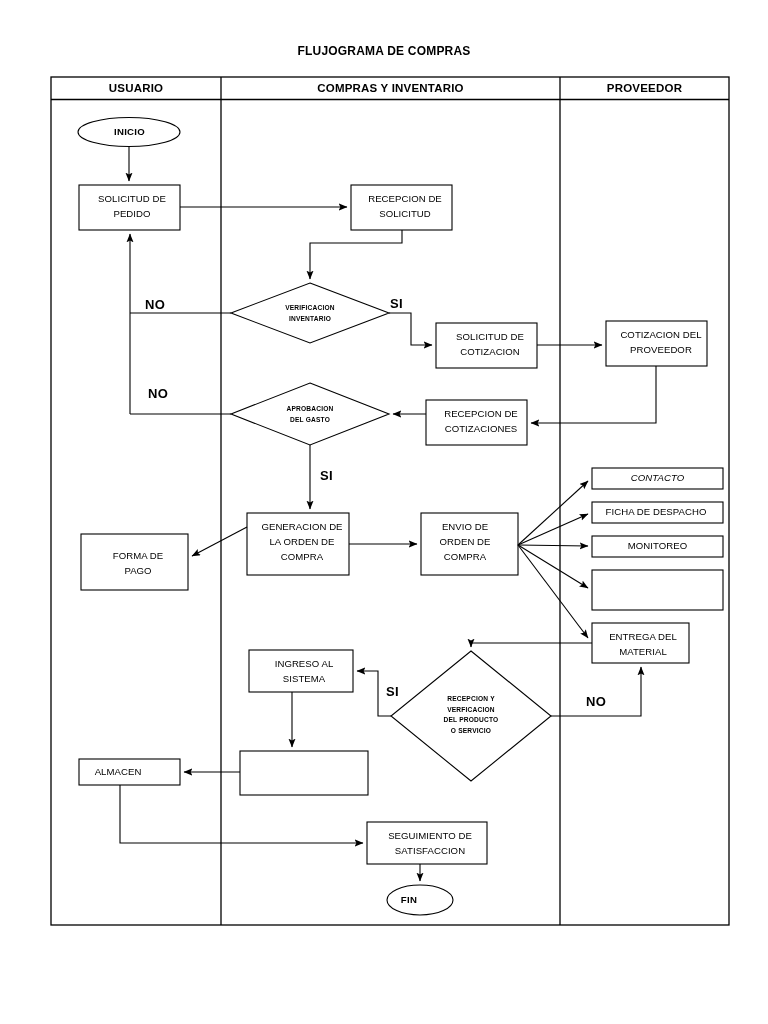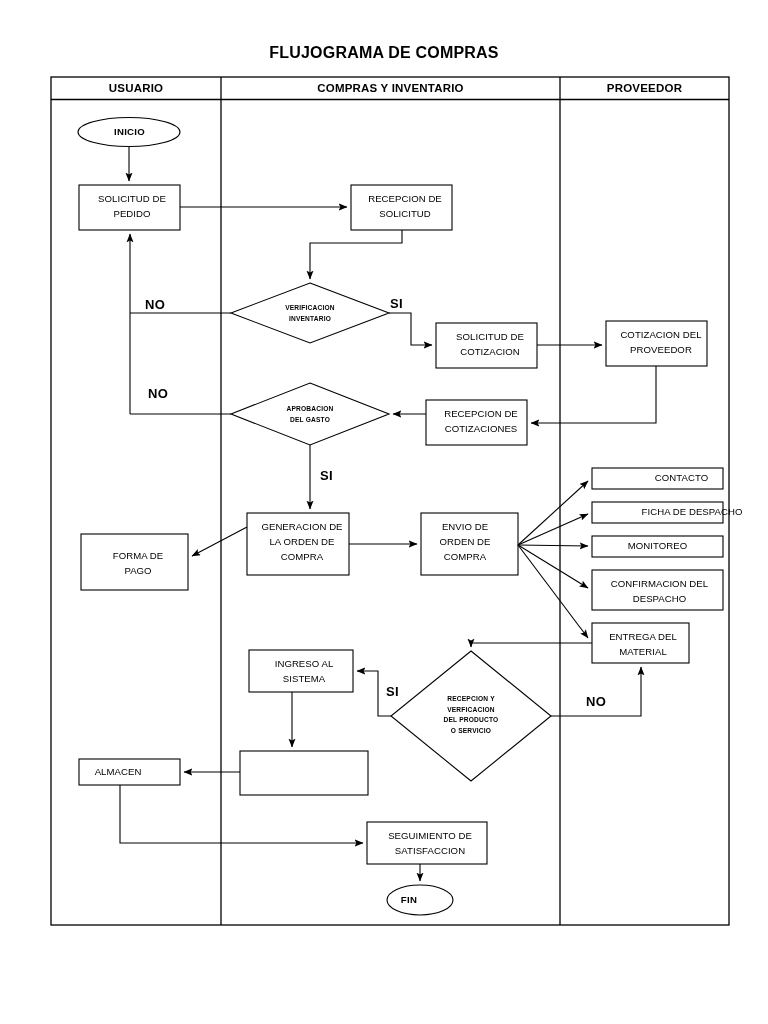--- a/index.html
+++ b/index.html
@@ -11,21 +11,21 @@
     position:relative;
     overflow:hidden;
   }
   #stage{position:absolute;left:0;top:0;width:768px;height:1024px;}
   svg#flow{position:absolute;left:0;top:0;width:768px;height:1024px;}
 
   .doc-title{
     position:absolute;
     left:0;top:44px;width:768px;
     text-align:center;
-    font-size:16px;
+    font-size:12px;
     font-weight:bold;
     letter-spacing:0.2px;
   }
 
   
   .lane-head{
     position:absolute;
     text-align:center;
     font-size:11.5px;
     font-weight:bold;
@@ -194,28 +194,26 @@
 LA ORDEN DE
 COMPRA</div>
 
   <div class="node-text box" style="left:89px;top:540px;width:98px;margin-top:8px;">FORMA DE
 PAGO</div>
 
   <div class="node-text box" style="left:420px;top:519px;width:90px;">ENVIO DE
 ORDEN DE
 COMPRA</div>
 
-  <div class="node-text ctr" style="left:616px;top:471px;width:131px;line-height:14px;">CONTACTO</div>
-
-  <div class="node-text ctr" style="left:616px;top:505px;width:152px;line-height:14px;">FICHA DE DESPACHO</div>
+  <div class="node-text ctr" style="left:592px;top:471px;width:131px;line-height:14px;font-style:italic;">CONTACTO</div>
+
+  <div class="node-text ctr" style="left:580px;top:505px;width:152px;line-height:14px;">FICHA DE DESPACHO</div>
 
   <div class="node-text ctr" style="left:592px;top:539px;width:131px;line-height:14px;">MONITOREO</div>
 
-  <div class="node-text box" style="left:598px;top:576px;width:123px;">CONFIRMACION DEL
-DESPACHO</div>
 
   <div class="node-text box" style="left:598px;top:629px;width:90px;">ENTREGA DEL
 MATERIAL</div>
 
   <div class="dia-text" style="left:416px;top:694px;width:110px;">RECEPCION Y
 VERFICACION
 DEL PRODUCTO
 O SERVICIO</div>
 
   <div class="node-text box" style="left:256px;top:656px;width:96px;">INGRESO AL

